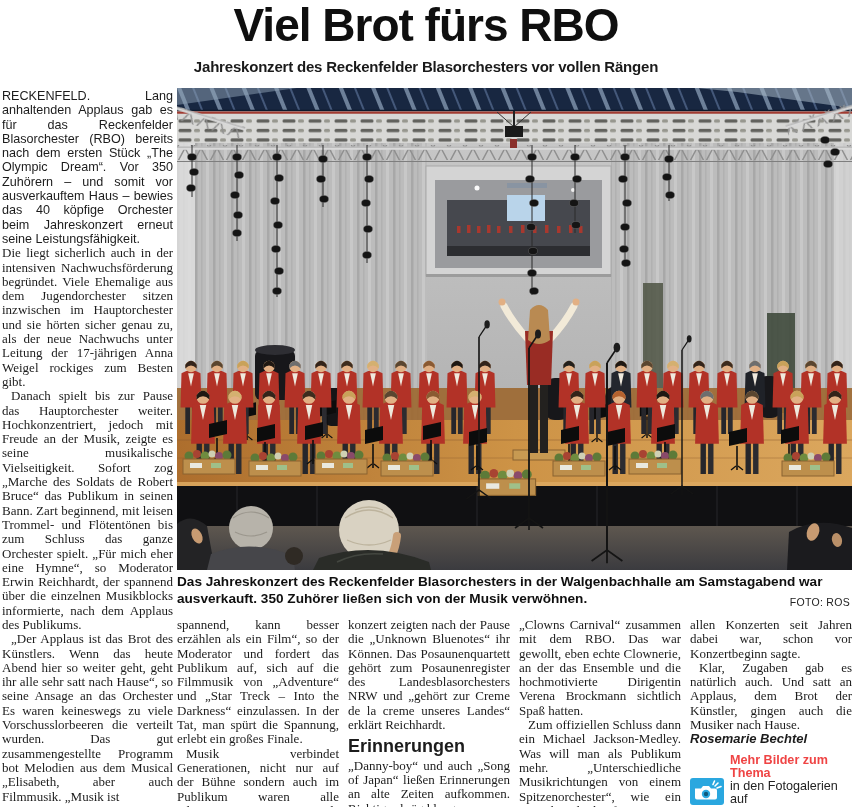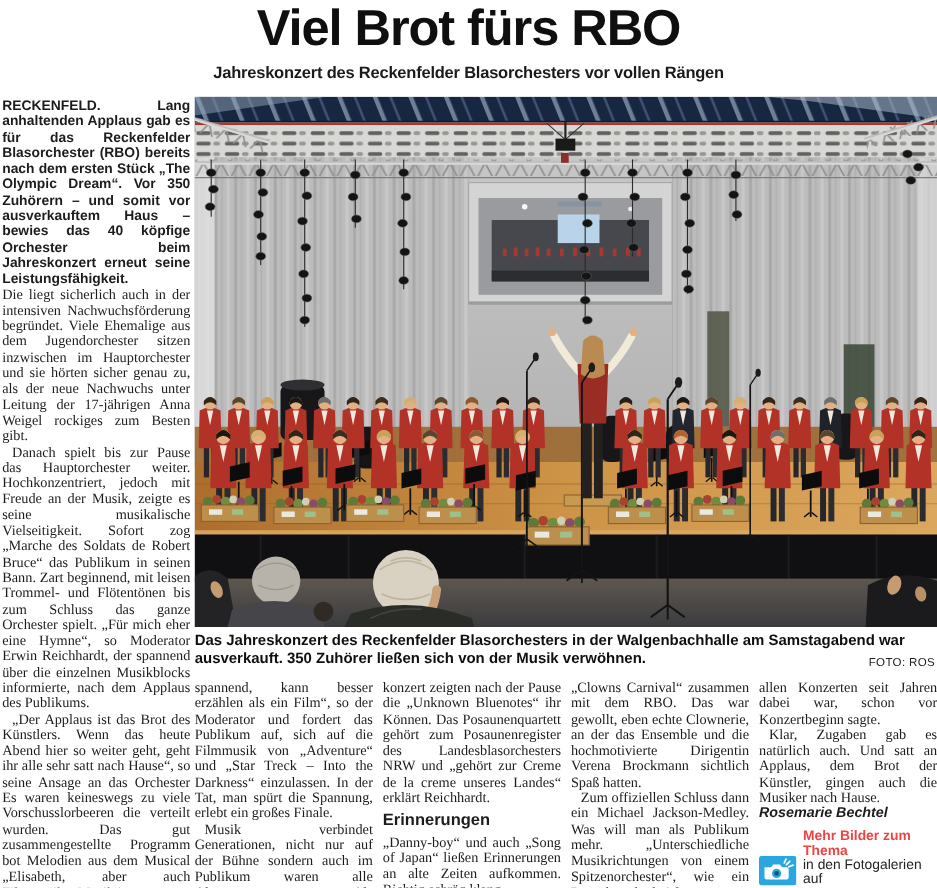--- a/index.html
+++ b/index.html
@@ -18,21 +18,21 @@
     font-family:"Liberation Sans", sans-serif; font-weight:700;
     font-size:15px; letter-spacing:-0.2px; color:#1a1a1a;
   }
   .left-col {
     position:absolute; left:2px; top:89px; width:171px; height:718px;
     font-size:13px; line-height:14.3px; text-align:justify; overflow:hidden;
     hyphens:auto; -webkit-hyphens:auto;
   }
   .left-col p { margin:0; }
   .lead {
-    font-family:"Liberation Sans", sans-serif; font-weight:700;
+    font-family:"Liberation Sans", sans-serif; font-weight:400;
     font-size:12.6px; line-height:14.3px;
   }
   .indent { text-indent:9px; }
   .photo {
     position:absolute; left:177px; top:88px; width:675px; height:482px;
     background:#b9b9b9;
   }
   .photo svg { display:block; width:100%; height:100%; }
   .caption-wrap {
     position:absolute; left:177px; top:573px; width:675px; height:38px;
@@ -48,21 +48,21 @@
   }
   .cols {
     position:absolute; left:177px; top:618px; width:675px;
     display:grid; grid-template-columns:repeat(4,1fr); column-gap:9px;
     font-size:13px; line-height:14.3px; text-align:justify;
     hyphens:auto; -webkit-hyphens:auto;
   }
   .cols p { margin:0; }
   .section-heading {
     font-family:"Liberation Sans", sans-serif; font-weight:700;
-    font-size:15px; margin:7px 0 5px; text-align:left;
+    font-size:18px; margin:7px 0 5px; text-align:left;
   }
   .byline {
     text-align:left; font-style:italic; font-weight:700;
     font-family:"Liberation Sans", sans-serif; font-size:13px; margin-top:4px;
   }
   .promo {
     position:relative; margin-top:7px; padding-left:40px;
     font-family:"Liberation Sans", sans-serif; font-size:12.6px;
     line-height:13.2px; text-align:left;
   }

